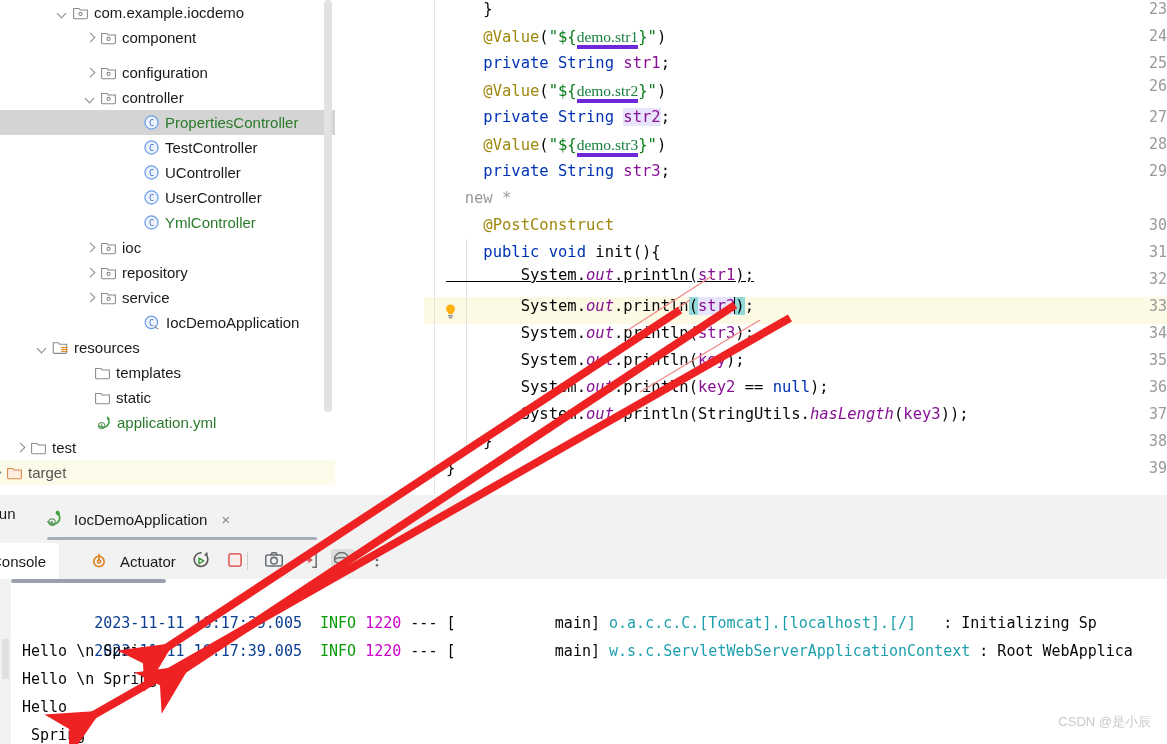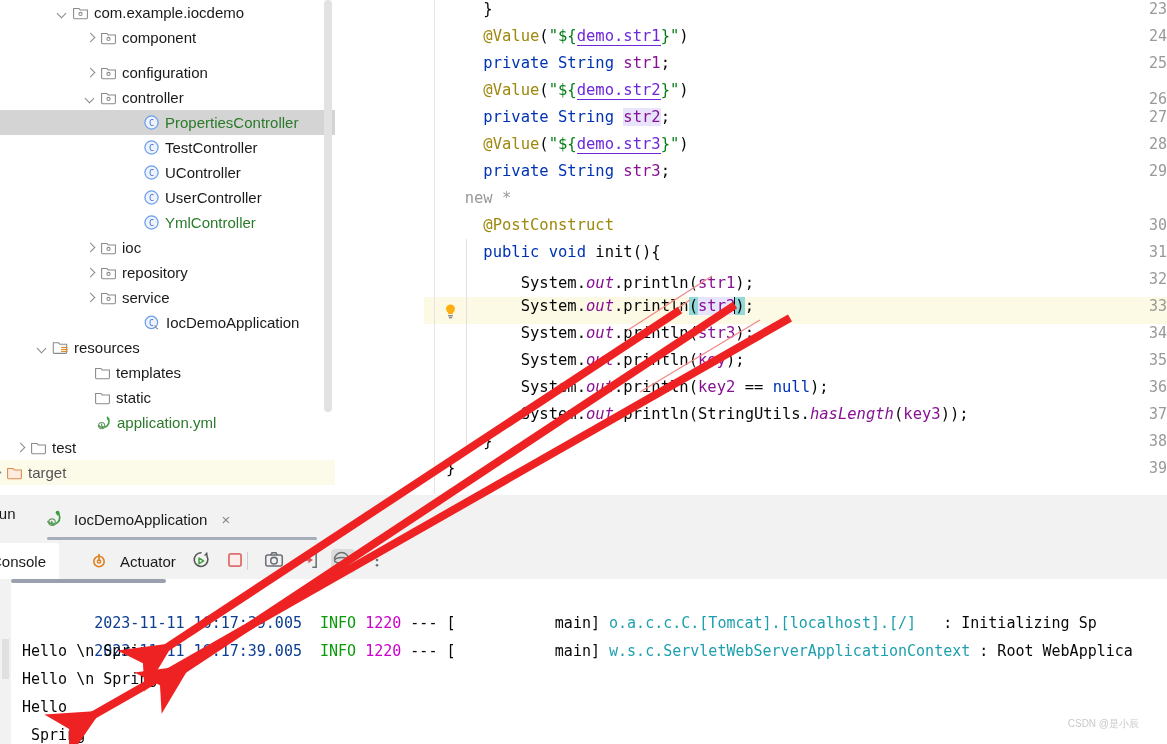--- a/index.html
+++ b/index.html
@@ -72,21 +72,21 @@
   .hl-line{position:absolute;left:0;right:0;height:27px;background:#fcfae4;}
   .indent-guide{position:absolute;width:1px;background:#e0e0e0;}
 
   .k{color:#0033b3;}      
   .ann{color:#9e880d;}    
   .str{color:#067d17;}    
   .fld{color:#871094;}    
   .stat{color:#871094;font-style:italic;} 
   .plain{color:#080808;}
   .grey{color:#999;}
-  .placeholder{color:#6d28d9;border-bottom:1px solid #6d28d9;}
+  .placeholder{color:#15803d;border-bottom:4px solid #6d28d9;font-family:Liberation Serif, serif;}
   .brmatch{background:#93d9d9;}
   .selword{background:#e7e4fb;}
   .caret{display:inline-block;width:2px;height:17px;background:#000;vertical-align:-3px;margin:0 -1px;}
   .bulb{position:absolute;left:0;width:16px;height:16px;}
 
   
   #run-window{
     position:absolute;left:0;top:495px;right:0;bottom:0;background:#f2f2f2;
   }
   #run-header{
@@ -131,21 +131,21 @@
   .c-thread{color:#080808;}
   .c-logger{color:#1d9fae;}
   .c-msg{color:#080808;}
   .c-out{color:#080808;}
 
   
   #annot{position:absolute;left:0;top:0;width:1167px;height:744px;pointer-events:none;}
 
   
   #watermark{
-    position:absolute;right:28px;bottom:13px;color:#c9c9c9;font-size:10px;
+    position:absolute;right:16px;bottom:13px;color:#c9c9c9;font-size:13px;
     font-family:"Liberation Sans", sans-serif;
     text-align:center;
   }
 </style>
 </head>
 <body>
 
 <div class="root">
 
   <div id="project-panel">
@@ -348,21 +348,21 @@
   <div id="editor">
 
     <div class="hl-line" style="top:297px;"></div>
 
     <div id="gutter"></div>
     <div id="gutter-sep"></div>
 
     <div class="ln" style="top:-4px;">23</div>
     <div class="ln" style="top:23px;">24</div>
     <div class="ln" style="top:50px;">25</div>
-    <div class="ln" style="top:86px;">26</div>
+    <div class="ln" style="top:73px;">26</div>
     <div class="ln" style="top:104px;">27</div>
     <div class="ln" style="top:131px;">28</div>
     <div class="ln" style="top:158px;">29</div>
     <div class="ln" style="top:212px;">30</div>
     <div class="ln" style="top:239px;">31</div>
     <div class="ln" style="top:266px;">32</div>
     <div class="ln" style="top:293px;">33</div>
     <div class="ln" style="top:320px;">34</div>
     <div class="ln" style="top:347px;">35</div>
     <div class="ln" style="top:374px;">36</div>
@@ -393,21 +393,21 @@
     <div class="codeline" style="top:131px;"><span class="ann">    @Value</span><span class="plain">(</span><span class="str">"$</span><span class="str">{</span><span class="placeholder">demo.str3</span><span class="str">}"</span><span class="plain">)</span></div>
 
     <div class="codeline" style="top:158px;"><span class="k">    private </span><span class="k">String</span><span class="plain"> </span><span class="fld">str3</span><span class="plain">;</span></div>
 
     <div class="codeline" style="top:185px;"><span class="grey" style="padding-left:2ch;">new *</span></div>
 
     <div class="codeline" style="top:212px;"><span class="ann">    @PostConstruct</span></div>
 
     <div class="codeline" style="top:239px;"><span class="k">    public </span><span class="k">void </span><span class="plain">init(){</span></div>
 
-    <div class="codeline" style="top:270px;"><span class="plain">        System.</span><span class="stat">out</span><span class="plain">.println(</span><span class="fld">str1</span><span class="plain">);</span></div>
+    <div class="codeline" style="top:262px;text-decoration:underline;"><span class="plain">        System.</span><span class="stat">out</span><span class="plain">.println(</span><span class="fld">str1</span><span class="plain">);</span></div>
 
     <div class="codeline" style="top:293px;"><span class="plain">        System.</span><span class="stat">out</span><span class="plain">.println</span><span class="brmatch">(</span><span class="fld selword">str2</span><span class="caret"></span><span class="brmatch">)</span><span class="plain">;</span></div>
 
     <div class="codeline" style="top:320px;"><span class="plain">        System.</span><span class="stat">out</span><span class="plain">.println(</span><span class="fld">str3</span><span class="plain">);</span></div>
 
     <div class="codeline" style="top:347px;"><span class="plain">        System.</span><span class="stat">out</span><span class="plain">.println(</span><span class="fld">key</span><span class="plain">);</span></div>
 
     <div class="codeline" style="top:374px;"><span class="plain">        System.</span><span class="stat">out</span><span class="plain">.println(</span><span class="fld">key2</span><span class="plain"> == </span><span class="k">null</span><span class="plain">);</span></div>
 
     <div class="codeline" style="top:401px;"><span class="plain">        System.</span><span class="stat">out</span><span class="plain">.println(StringUtils.</span><span class="stat">hasLength</span><span class="plain">(</span><span class="fld">key3</span><span class="plain">));</span></div>

